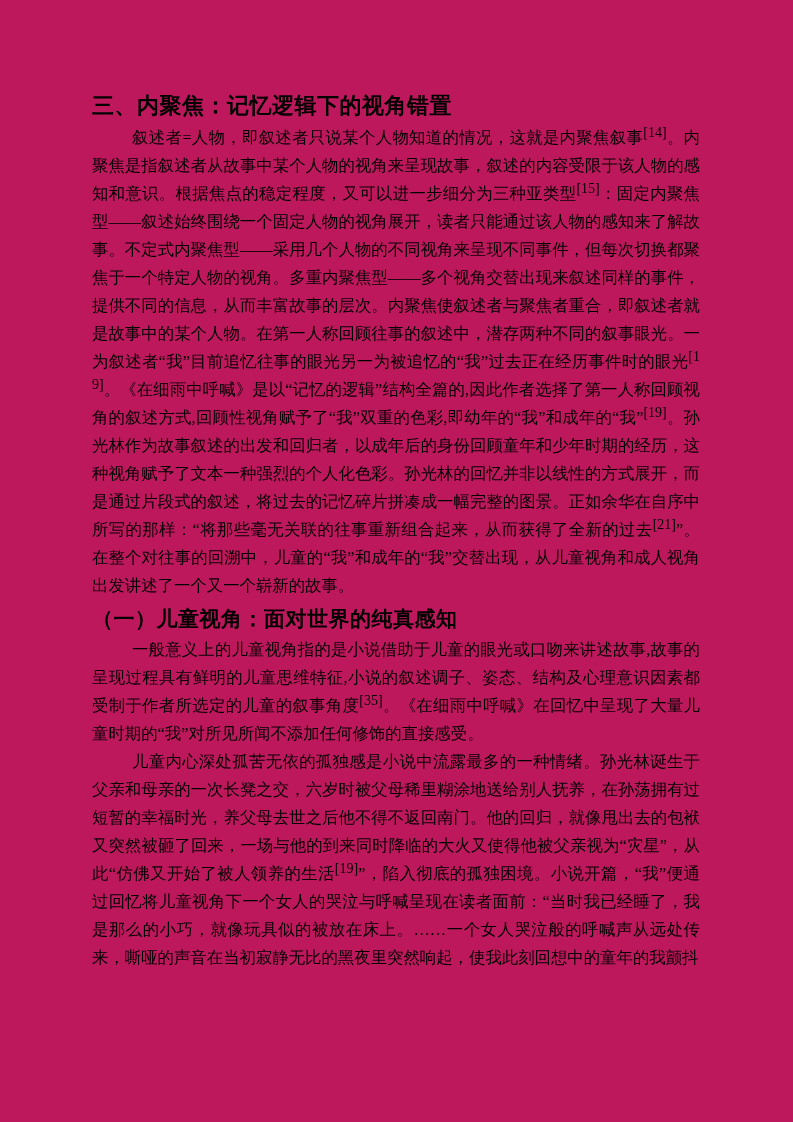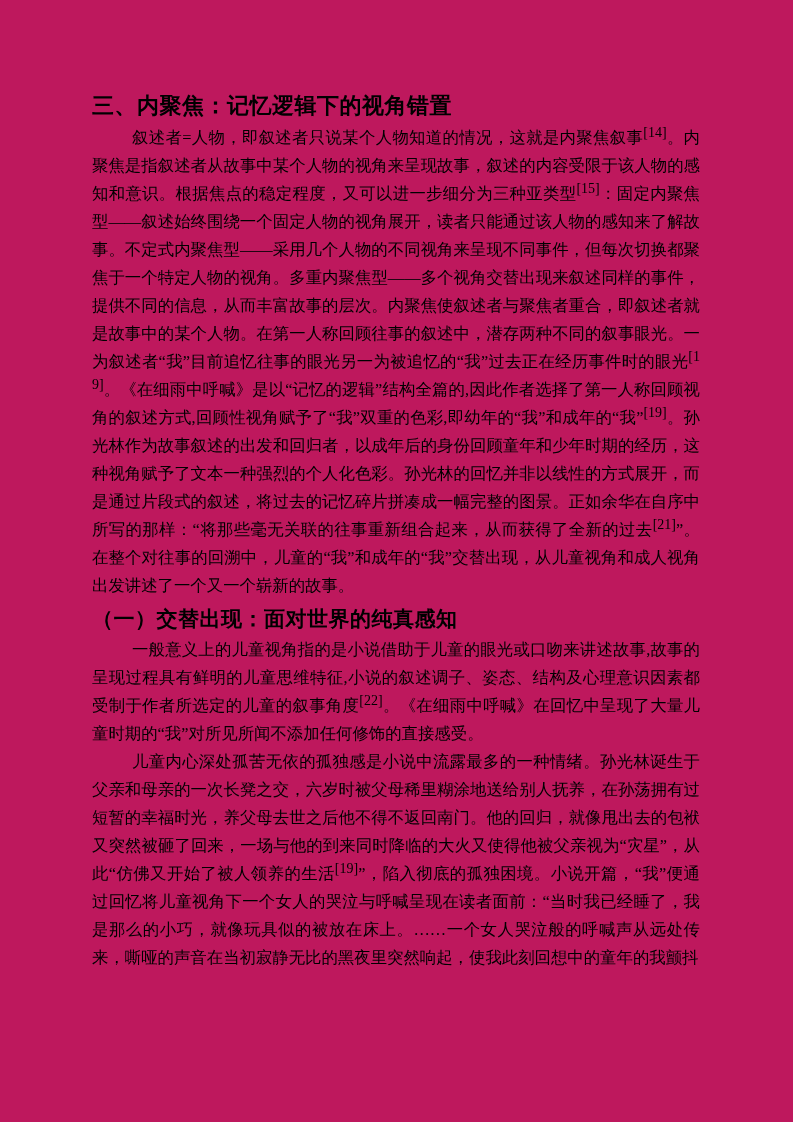--- a/index.html
+++ b/index.html
@@ -56,18 +56,18 @@
   }
 </style>
 </head>
 <body style="background: rgb(255, 255, 255);">
 
 <div class="page" style="background: #be185d; color: rgb(0, 0, 0);">
   <h1 class="section-heading">三、内聚焦：记忆逻辑下的视角错置</h1>
 
   <p class="body-para">叙述者=人物，即叙述者只说某个人物知道的情况，这就是内聚焦叙事<sup class="ref">[14]</sup>。内聚焦是指叙述者从故事中某个人物的视角来呈现故事，叙述的内容受限于该人物的感知和意识。根据焦点的稳定程度，又可以进一步细分为三种亚类型<sup class="ref">[15]</sup>：固定内聚焦型——叙述始终围绕一个固定人物的视角展开，读者只能通过该人物的感知来了解故事。不定式内聚焦型——采用几个人物的不同视角来呈现不同事件，但每次切换都聚焦于一个特定人物的视角。多重内聚焦型——多个视角交替出现来叙述同样的事件，提供不同的信息，从而丰富故事的层次。内聚焦使叙述者与聚焦者重合，即叙述者就是故事中的某个人物。在第一人称回顾往事的叙述中，潜存两种不同的叙事眼光。一为叙述者“我”目前追忆往事的眼光另一为被追忆的“我”过去正在经历事件时的眼光<sup class="ref">[19]</sup>。《在细雨中呼喊》是以“记忆的逻辑”结构全篇的,因此作者选择了第一人称回顾视角的叙述方式,回顾性视角赋予了“我”双重的色彩,即幼年的“我”和成年的“我”<sup class="ref">[19]</sup>。孙光林作为故事叙述的出发和回归者，以成年后的身份回顾童年和少年时期的经历，这种视角赋予了文本一种强烈的个人化色彩。孙光林的回忆并非以线性的方式展开，而是通过片段式的叙述，将过去的记忆碎片拼凑成一幅完整的图景。正如余华在自序中所写的那样：“将那些毫无关联的往事重新组合起来，从而获得了全新的过去<sup class="ref">[21]</sup>”。在整个对往事的回溯中，儿童的“我”和成年的“我”交替出现，从儿童视角和成人视角出发讲述了一个又一个崭新的故事。</p>
 
-  <h2 class="subsection-heading">（一）交替出现：面对世界的纯真感知</h2>
+  <h2 class="subsection-heading">（一）儿童视角：面对世界的纯真感知</h2>
 
-  <p class="body-para">一般意义上的儿童视角指的是小说借助于儿童的眼光或口吻来讲述故事,故事的呈现过程具有鲜明的儿童思维特征,小说的叙述调子、姿态、结构及心理意识因素都受制于作者所选定的儿童的叙事角度<sup class="ref">[22]</sup>。《在细雨中呼喊》在回忆中呈现了大量儿童时期的“我”对所见所闻不添加任何修饰的直接感受。</p>
+  <p class="body-para">一般意义上的儿童视角指的是小说借助于儿童的眼光或口吻来讲述故事,故事的呈现过程具有鲜明的儿童思维特征,小说的叙述调子、姿态、结构及心理意识因素都受制于作者所选定的儿童的叙事角度<sup class="ref">[35]</sup>。《在细雨中呼喊》在回忆中呈现了大量儿童时期的“我”对所见所闻不添加任何修饰的直接感受。</p>
 
   <p class="body-para">儿童内心深处孤苦无依的孤独感是小说中流露最多的一种情绪。孙光林诞生于父亲和母亲的一次长凳之交，六岁时被父母稀里糊涂地送给别人抚养，在孙荡拥有过短暂的幸福时光，养父母去世之后他不得不返回南门。他的回归，就像甩出去的包袱又突然被砸了回来，一场与他的到来同时降临的大火又使得他被父亲视为“灾星”，从此“仿佛又开始了被人领养的生活<sup class="ref">[19]</sup>”，陷入彻底的孤独困境。小说开篇，“我”便通过回忆将儿童视角下一个女人的哭泣与呼喊呈现在读者面前：“当时我已经睡了，我是那么的小巧，就像玩具似的被放在床上。……一个女人哭泣般的呼喊声从远处传来，嘶哑的声音在当初寂静无比的黑夜里突然响起，使我此刻回想中的童年的我颤抖</p>
 </div>
 
 </body></html>

